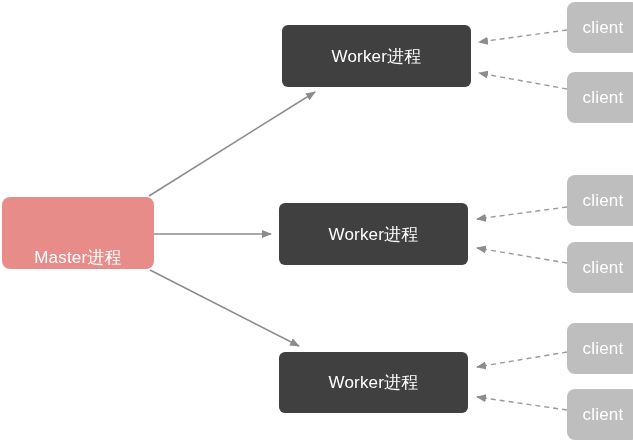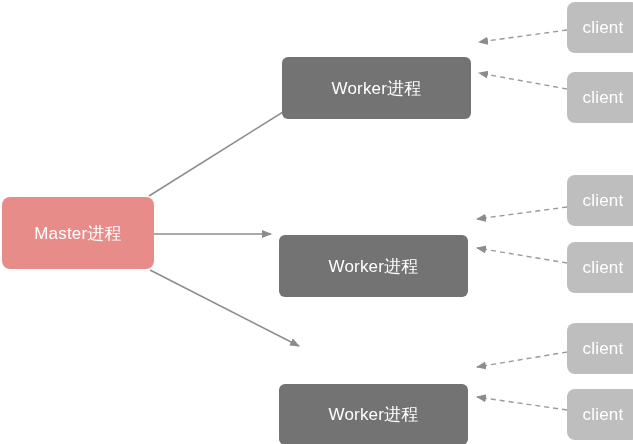--- a/index.html
+++ b/index.html
@@ -9,24 +9,24 @@
     font-family:"Liberation Sans","DejaVu Sans",sans-serif;
   }
   .stage{position:absolute;left:0;top:0;width:633px;height:444px;}
   .node{
     position:absolute;display:flex;align-items:center;justify-content:center;
     color:#ffffff;font-size:17px;letter-spacing:0.2px;
     box-sizing:border-box;
   }
   .master{
     left:2px;top:197px;width:152px;height:72px;
-    background:#e88c8a;border-radius:8px;
+    background:#e88c8a;border-radius:8px;align-items:flex-end;
   }
   .worker{
-    background:#737373;border-radius:6px;width:189px;height:62px;margin-top:32px;
+    background:#404040;border-radius:6px;width:189px;height:62px;
   }
   .worker1{left:282px;top:25px;}
   .worker2{left:279px;top:203px;}
   .worker3{left:279px;top:352px;height:61px;}
   .client{
     background:#bebebe;border-radius:8px;width:72px;height:51px;
   }
   .client1{left:567px;top:2px;}
   .client2{left:567px;top:72px;}
   .client3{left:567px;top:175px;}

